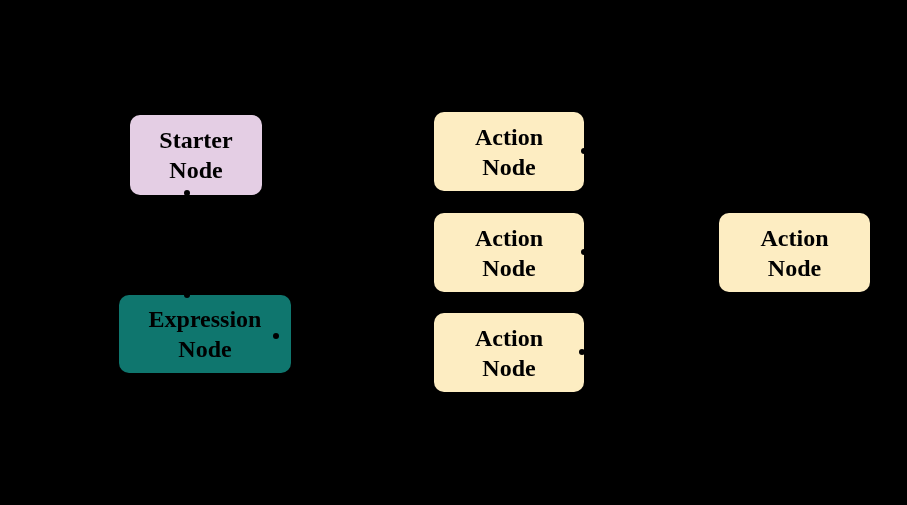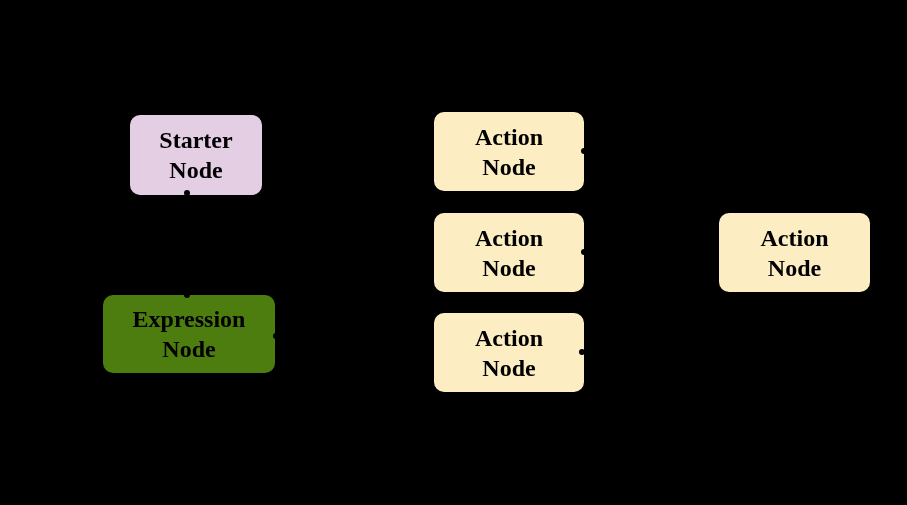--- a/index.html
+++ b/index.html
@@ -57,21 +57,21 @@
 </head>
 <body>
 
 <div class="canvas" style="background-color: rgb(0, 0, 0);">
 
   <div class="node node-starter" style="background-color: rgb(228, 206, 228);">
     <span>Starter</span>
     <span>Node</span>
   </div>
 
-  <div class="node node-expression" style="background-color: #4d7c0f;">
+  <div class="node node-expression" style="background-color: #0f766e; margin-left: 16px;">
     <span>Expression</span>
     <span>Node</span>
   </div>
 
   <div class="node node-action-1" style="background-color: rgb(253, 237, 194);">
     <span>Action</span>
     <span>Node</span>
   </div>
 
   <div class="node node-action-2" style="background-color: rgb(253, 237, 194);">

